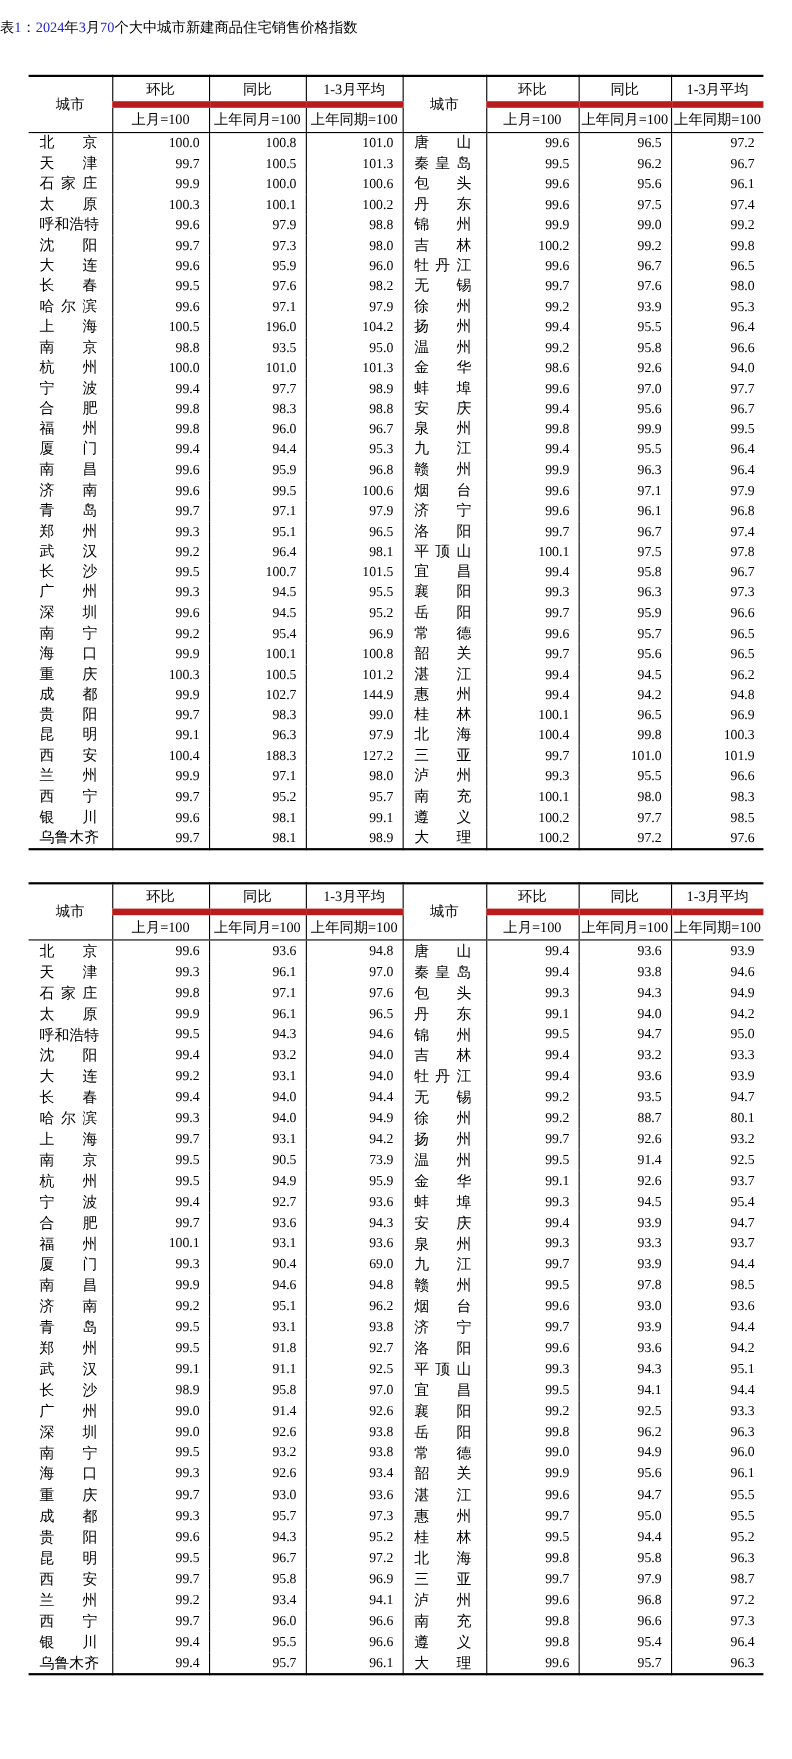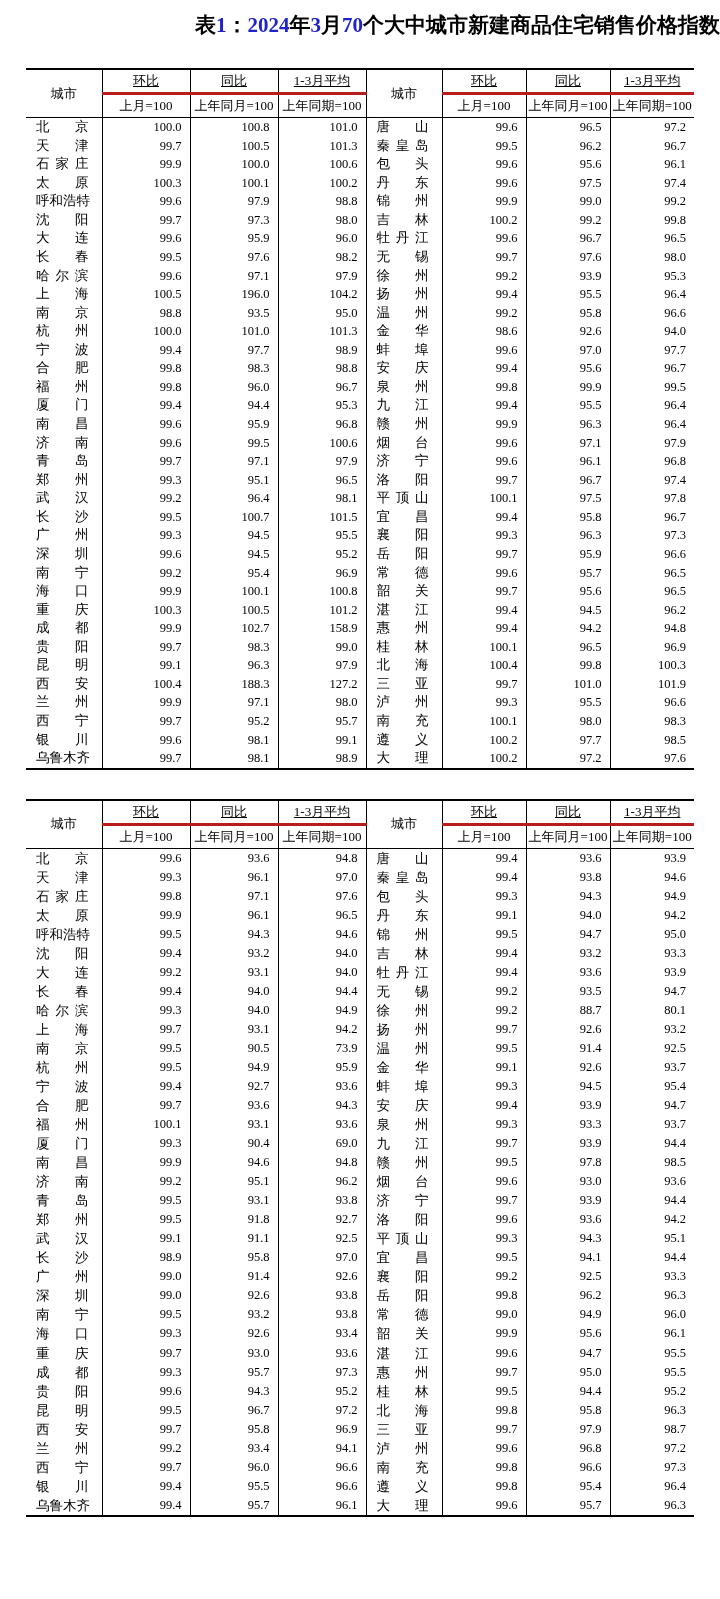--- a/index.html
+++ b/index.html
@@ -2,39 +2,39 @@
 <html><head>
 <meta charset="utf-8">
 <style>
   html,body{margin:0;padding:0;background:#ffffff;}
   body{
     width:720px;height:1599px;overflow:hidden;
     font-family:"Liberation Serif","DejaVu Serif",serif;
     color:#000;
   }
   .title{
-    margin:13px 0 0 0;text-align:right;font-weight:bold;
-    font-size:21px;line-height:24px;white-space:nowrap;
+    margin:13px 0 0 0;text-align:left;font-weight:normal;
+    font-size:13px;line-height:24px;white-space:nowrap;
   }
   #title2{margin-top:52px;}
   table.price-table{
     border-collapse:collapse;table-layout:fixed;width:668px;margin-left:26px;
     border-top:2.5px solid #000;border-bottom:2.5px solid #000;
   }
   #tbl1{margin-top:31px;}
   #tbl2{margin-top:29px;}
   col.c-city{width:76px;}
   col.c-num{width:88px;}
   col.c-numr{width:84px;}
   th{
     font-weight:normal;font-size:13px;text-align:center;
     height:22px;padding:0;border-left:1px solid #000;white-space:nowrap;
   }
   th.col-first, td.col-first{border-left:none;}
-  th.sub-head{border-bottom:3px solid #b91c1c;text-decoration:underline;}
+  th.sub-head{border-bottom:6px solid #b91c1c;}
   th.hb{border-bottom:1.5px solid #000;}
   td{
     border-left:1px solid #000;padding:0;font-size:12.5px;
     height:18.57px;line-height:18.57px;white-space:nowrap;
   }
   #tbl2 td{height:19.03px;line-height:19.03px;}
   td.num{text-align:right;padding-right:8px;font-family:"Liberation Serif","DejaVu Serif",serif;}
   td.city{padding:0;}
   .city-inner{
     display:block;padding:0 13px 0 10px;font-size:13.5px;
@@ -457,21 +457,21 @@
           <td class="num">99.4</td>
           <td class="num">94.5</td>
           <td class="num">96.2</td>
         </tr>
         <tr>
           <td class="city col-first">
             <div class="city-inner">成都</div>
           </td>
           <td class="num">99.9</td>
           <td class="num">102.7</td>
-          <td class="num">158.9</td>
+          <td class="num">144.9</td>
           <td class="city">
             <div class="city-inner">惠州</div>
           </td>
           <td class="num">99.4</td>
           <td class="num">94.2</td>
           <td class="num">94.8</td>
         </tr>
         <tr>
           <td class="city col-first">
             <div class="city-inner">贵阳</div>

